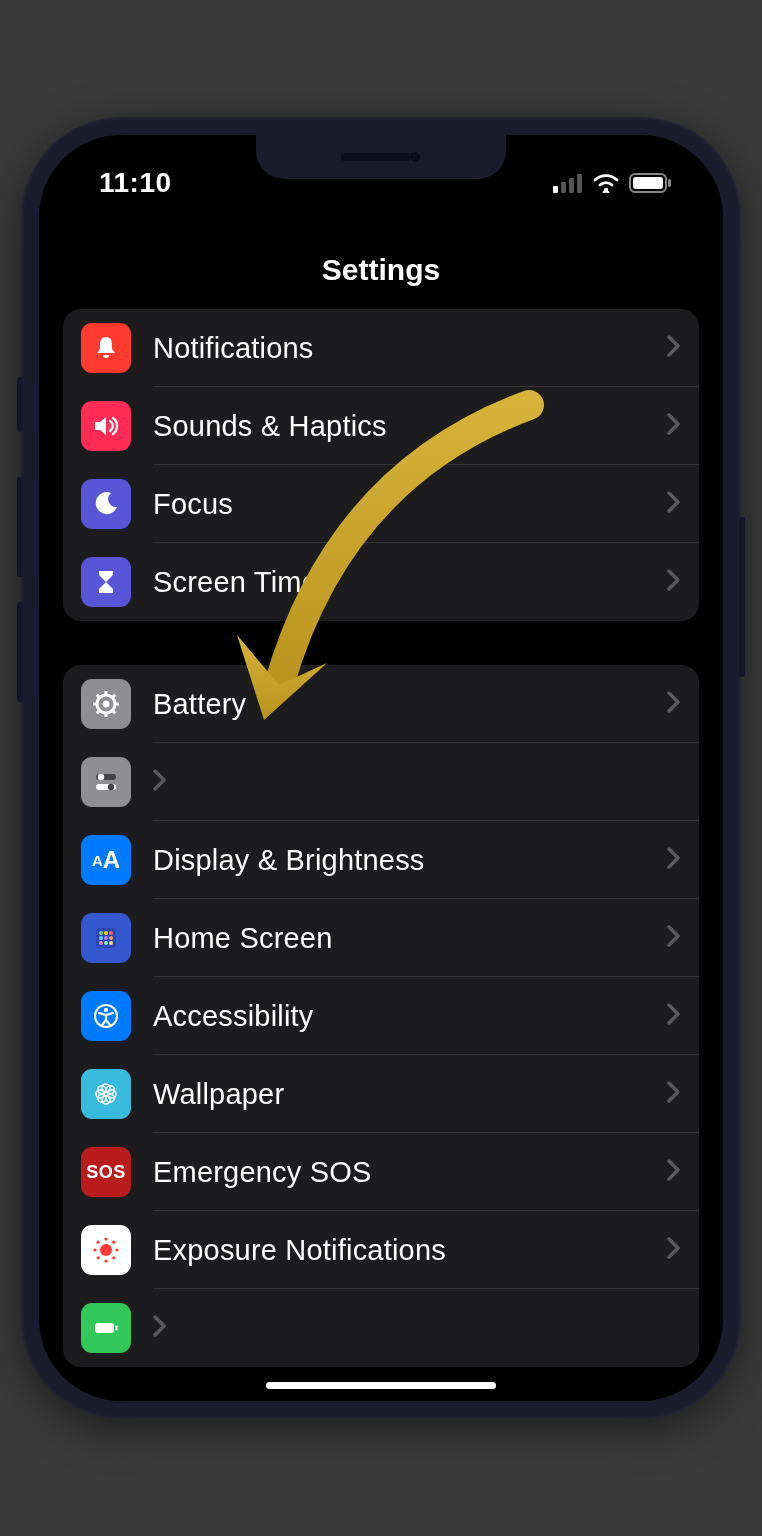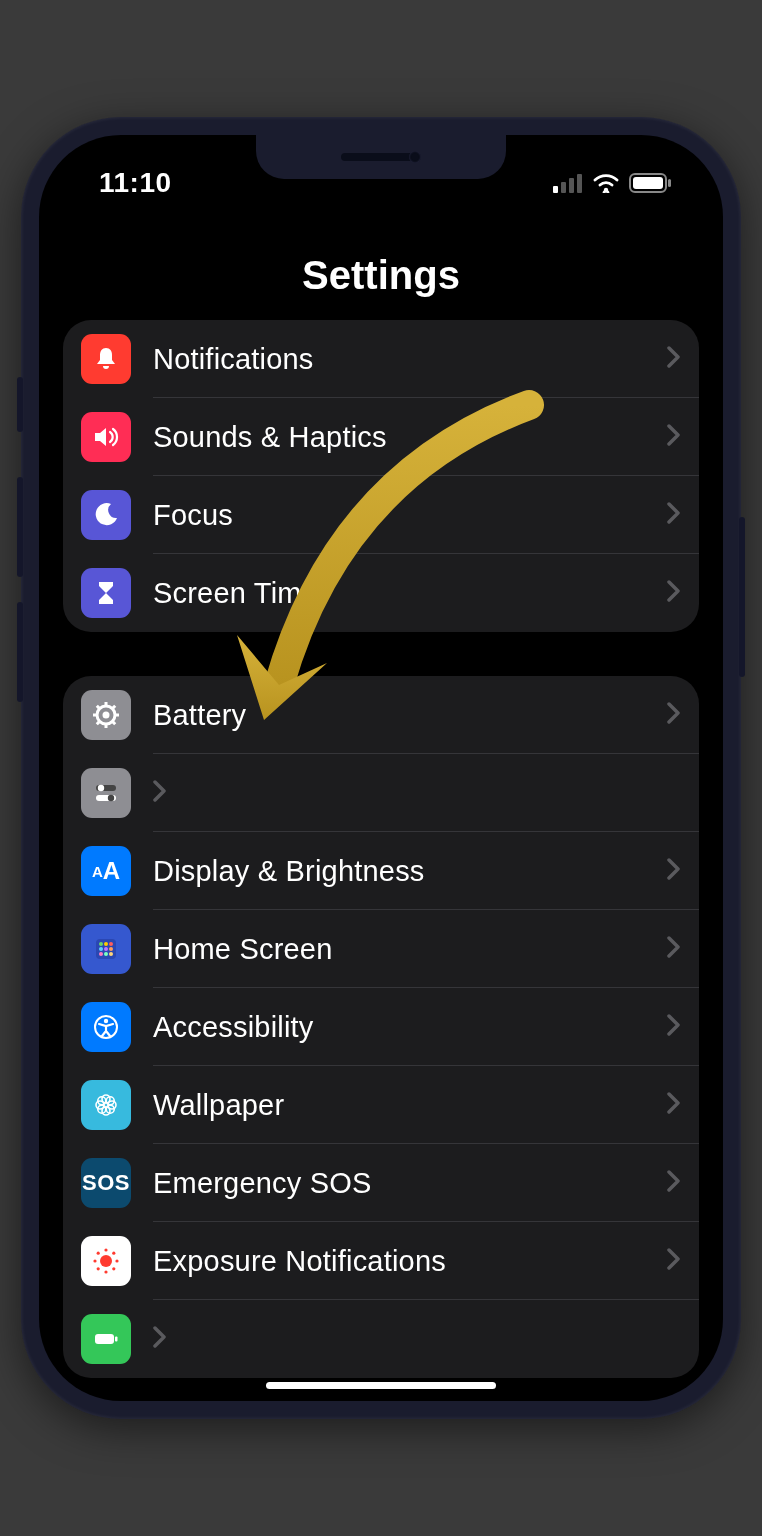--- a/index.html
+++ b/index.html
@@ -73,28 +73,28 @@
   .status-icons { display: flex; align-items: center; gap: 9px; }
   .content {
     padding-top: 100px;
     height: 100%;
     overflow: hidden;
     color: #fff;
     position: relative;
   }
   .header-title {
     text-align: center;
-    font-size: 40px;
+    font-size: 30px;
     font-weight: 600;
     padding: 18px 0 22px 0;
   }
   .section {
     margin: 0 24px 44px 24px;
     background: #1c1c1e;
-    border-radius: 28px;
+    border-radius: 18px;
     overflow: hidden;
   }
   .section:last-of-type { margin-bottom: 0; }
   .row {
     display: flex;
     align-items: center;
     padding: 14px 18px;
     font-size: 29px;
     position: relative;
     color: #fff;
@@ -365,21 +365,21 @@
           </div>
           <span class="row-label">Wallpaper</span>
           <span class="chevron">
             <svg width="14" height="22" viewBox="0 0 14 22">
                 <path d="M2 2 L11 11 L2 20" stroke="#5a5a5e" stroke-width="3.5" fill="none" stroke-linecap="round" stroke-linejoin="round"></path>
               </svg>
           </span>
           <div class="row-separator"></div>
         </div>
         <div class="row">
-          <div class="icon-box" style="background:#0c4a6e;font-size:22px;letter-spacing:0.5px;">SOS</div>
+          <div class="icon-box" style="background:#b91c1c;font-size:18px;letter-spacing:0.5px;">SOS</div>
           <span class="row-label">Emergency SOS</span>
           <span class="chevron">
             <svg width="14" height="22" viewBox="0 0 14 22">
                 <path d="M2 2 L11 11 L2 20" stroke="#5a5a5e" stroke-width="3.5" fill="none" stroke-linecap="round" stroke-linejoin="round"></path>
               </svg>
           </span>
           <div class="row-separator"></div>
         </div>
         <div class="row">
           <div class="icon-box" style="background:#ffffff">

